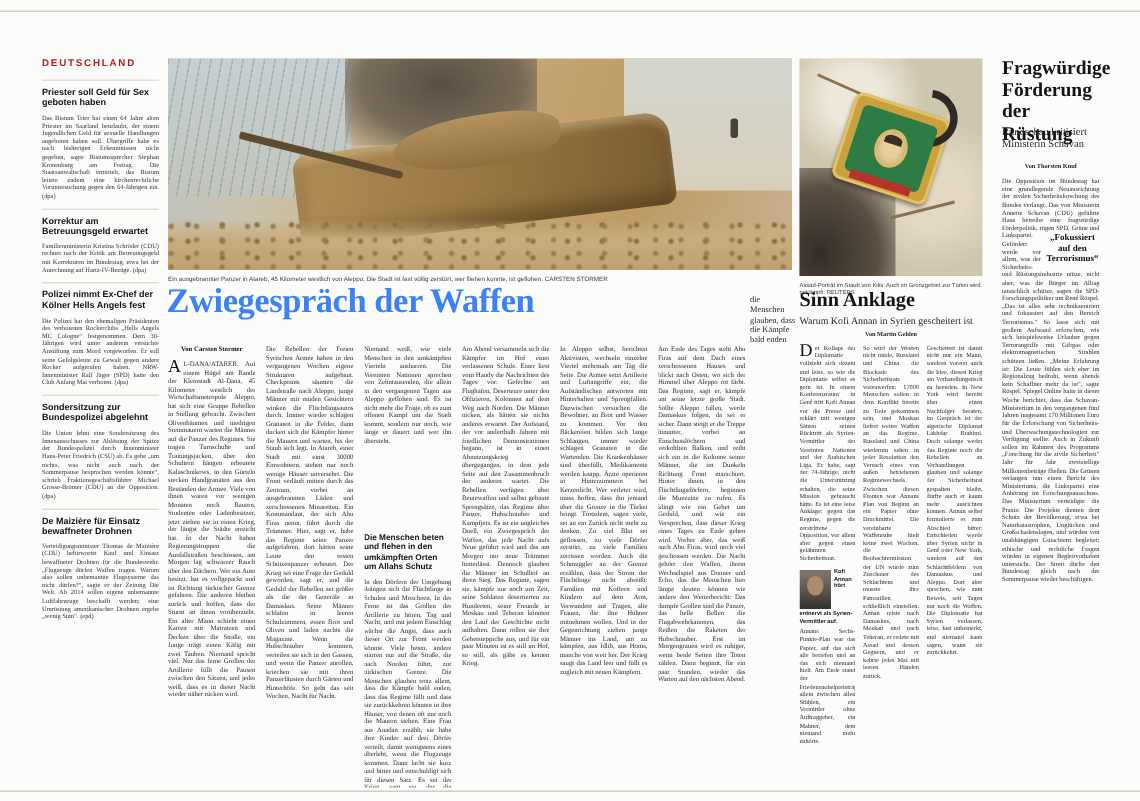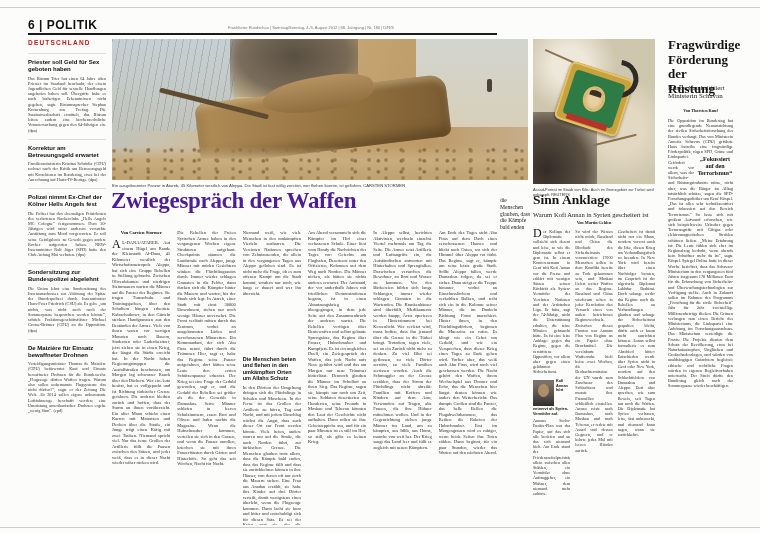--- a/index.html
+++ b/index.html
@@ -38,21 +38,21 @@
     background:linear-gradient(#b59260,#8f6d3e);transform:rotate(-9deg);}
   .ph-barrel{position:absolute;left:46px;top:62px;width:112px;height:5px;background:#5f4c30;border-radius:2px;transform:rotate(14deg);}
   .ph-rubble{position:absolute;left:0;bottom:0;width:100%;height:34px;
     background:radial-gradient(circle at 12% 55%,#9a7c50 1px,transparent 2.5px),
                radial-gradient(circle at 58% 35%,#8d6f46 1px,transparent 2.5px),
                linear-gradient(rgba(201,173,127,0),#c9ad7f 40%,#bfa173);
     background-size:17px 9px,23px 11px,100% 100%;}
   .photo-caption{position:absolute;font:400 4.2px/5px "Liberation Sans",sans-serif;color:#3a3a3a;}
   
   .headline-main{position:absolute;left:111px;top:189px;font:700 23px/24px "Liberation Serif",serif;
-    letter-spacing:-.3px;color:#4c1d95;white-space:nowrap;}
+    letter-spacing:-.3px;color:#3b82f6;white-space:nowrap;}
   .deck-main{position:absolute;left:112px;top:219px;font:400 8.2px/9px "Liberation Serif",serif;color:#1d1d1d;white-space:nowrap;}
   .deck-cont{position:absolute;left:500px;top:197px;width:31px;font:400 5.6px/6.8px "Liberation Serif",serif;color:#1d1d1d;}
   .main-cols{position:absolute;left:112px;top:230px;width:385px;height:295px;display:flex;gap:7px;}
   .mcol{flex:1;font:400 4.5px/5.5px "Liberation Serif",serif;color:#2d2d2d;text-align:justify;overflow:hidden;}
   .byline{text-align:center;font:700 4.5px/6px "Liberation Serif",serif;color:#111;margin-bottom:4px;}
   .dc::first-letter{font-size:12px;line-height:9.5px;float:left;padding-right:1.5px;color:#111;}
   .c3a{height:122px;overflow:hidden;}
   .crosshead{font:700 5.5px/6.4px "Liberation Sans",sans-serif;color:#101010;margin:4px 0 3px;text-align:left;}
   
   .photo-assad{position:absolute;left:533px;top:39px;width:122px;height:145px;overflow:hidden;
@@ -90,24 +90,20 @@
   .pull-quote{float:right;width:36px;margin:2px 0 3px 3px;font:700 6px/7px "Liberation Serif",serif;
     color:#111;text-align:center;}
 </style>
 </head>
 <body>
 
 <div class="sheet">
   <div class="hairline" style="top:7px"></div>
   <div class="hairline" style="top:527px"></div>
 
-  <div class="lp-header">
-    <span class="page-label" style="left:0">6 | POLITIK</span>
-    <span class="issue-line" style="left:200px">Frankfurter Rundschau | Samstag/Sonntag, 4./5. August 2012 | 68. Jahrgang | Nr. 180 | D/R/S</span>
-  </div>
 
   <div class="sidebar">
     <div class="sb-kicker">DEUTSCHLAND</div>
     <div class="sb-item">
       <div class="sb-h">Priester soll Geld für Sex geboten haben</div>
       <div class="sb-b">Das Bistum Trier hat einen 64 Jahre alten Priester im Saarland beurlaubt, der einem Jugendlichen Geld für sexuelle Handlungen angeboten haben soll. Übergriffe habe es nach bisherigen Erkenntnissen nicht gegeben, sagte Bistumssprecher Stephan Kronenburg am Freitag. Die Staatsanwaltschaft ermittelt, das Bistum leitete zudem eine kirchenrechtliche Voruntersuchung gegen den 64-Jährigen ein. (dpa)</div>
     </div>
     <div class="sb-item">
       <div class="sb-h">Korrektur am Betreuungsgeld erwartet</div>
       <div class="sb-b">Familienministerin Kristina Schröder (CDU) rechnet nach der Kritik am Betreuungsgeld mit Korrekturen im Bundestag, etwa bei der Anrechnung auf Hartz-IV-Bezüge. (dpa)</div>

